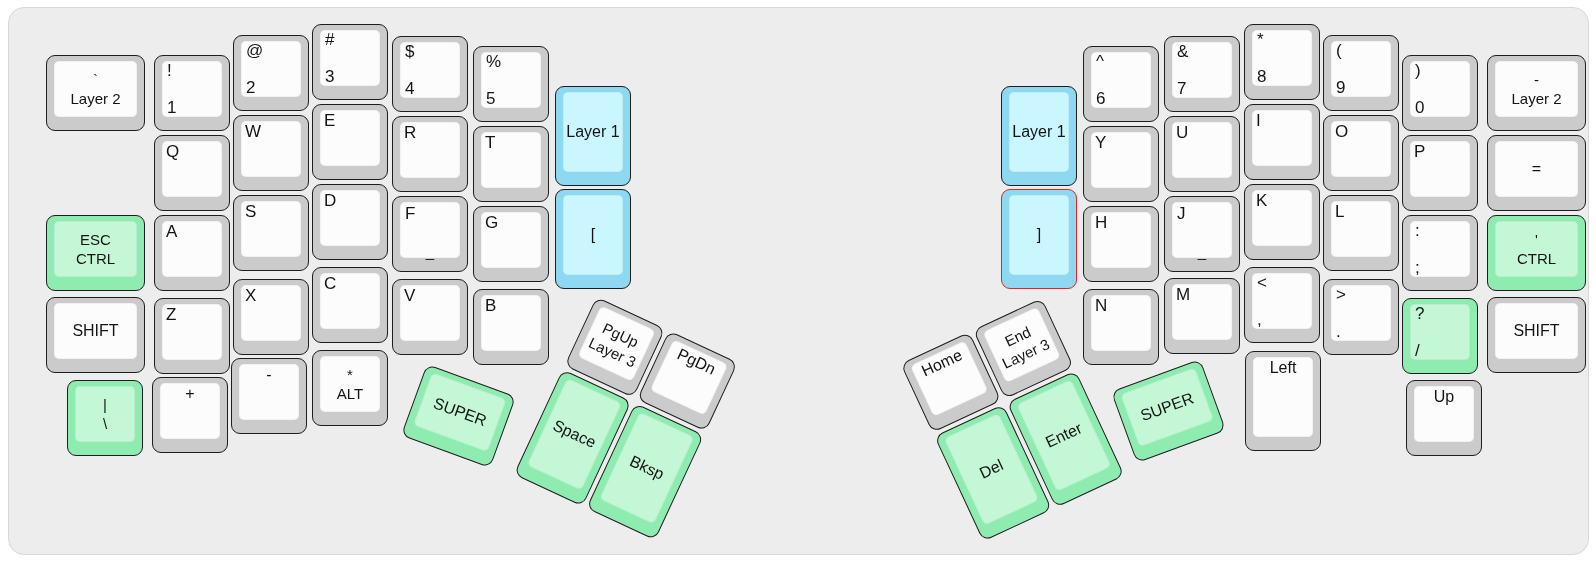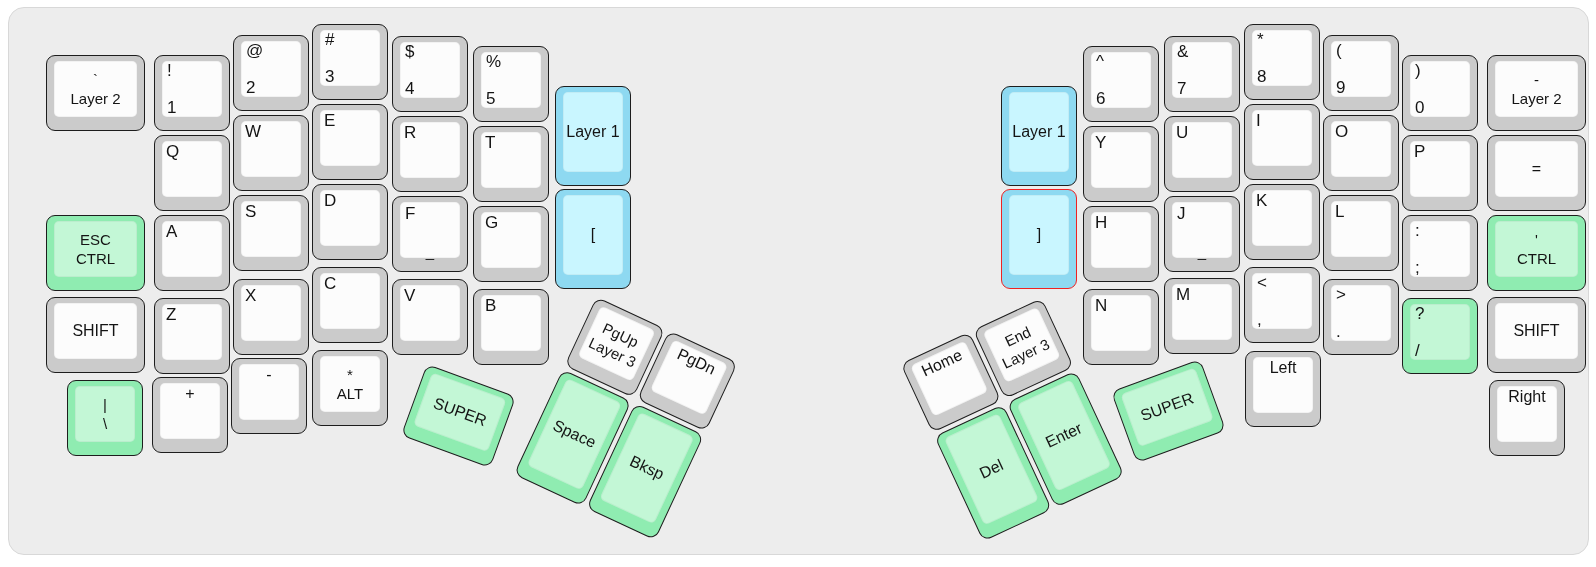--- a/index.html
+++ b/index.html
@@ -398,28 +398,28 @@
       <div class="cap">
         <span class="l1">?</span>
         <span class="l2">/</span>
       </div>
     </div>
     <div class="key gray al-c" style="left: 1478px; top: 289px; width: 99px; height: 76px;">
       <div class="cap">
         <span class="l1">SHIFT</span>
       </div>
     </div>
-    <div class="key gray al-tc" style="left: 1236px; top: 343px; width: 76px; height: 76px;">
+    <div class="key gray al-tc" style="left: 1236px; top: 343px; width: 76px; height: 100px;">
       <div class="cap">
         <span class="l1">Left</span>
       </div>
     </div>
-    <div class="key gray al-tc" style="left: 1480px; top: 372px; width: 76px; height: 76px;">
-      <div class="cap">
-        <span class="l1">Right</span>
+    <div class="key gray al-tc" style="left: 1397px; top: 372px; width: 76px; height: 76px;">
+      <div class="cap">
+        <span class="l1">Up</span>
       </div>
     </div>
     <div class="key green al-c" style="left: 1112px; top: 365px; width: 95px; height: 76px; transform: rotate(-20deg);">
       <div class="cap">
         <span class="l1">SUPER</span>
       </div>
     </div>
   </div>
 
 </body></html>

